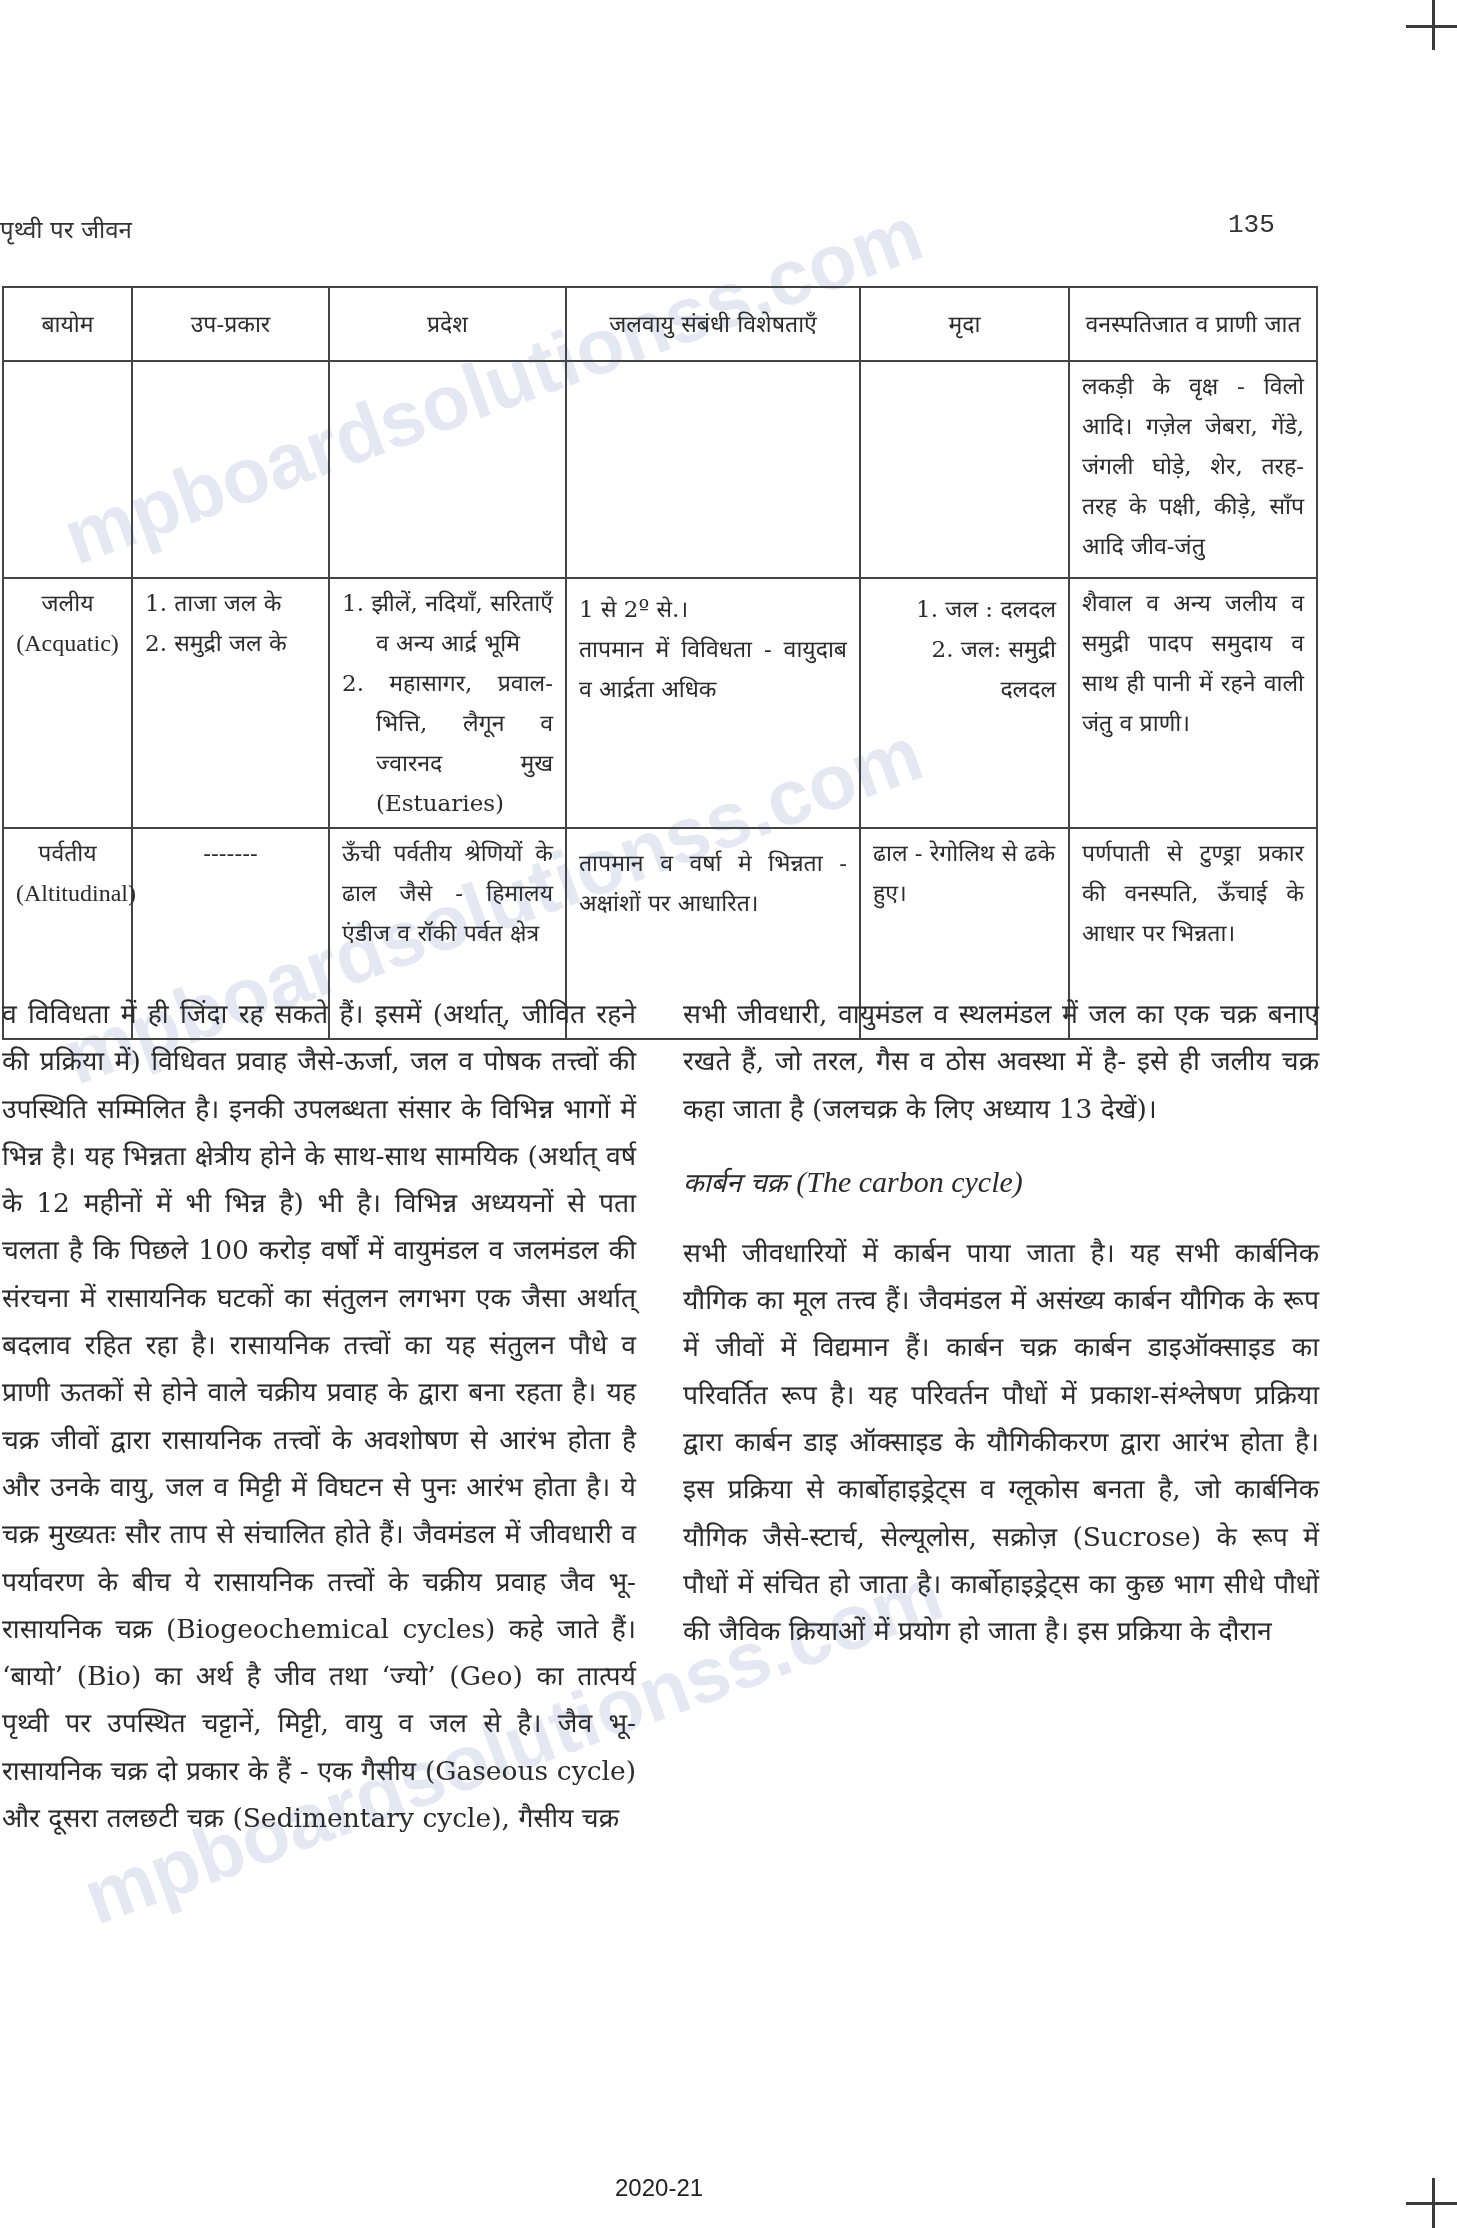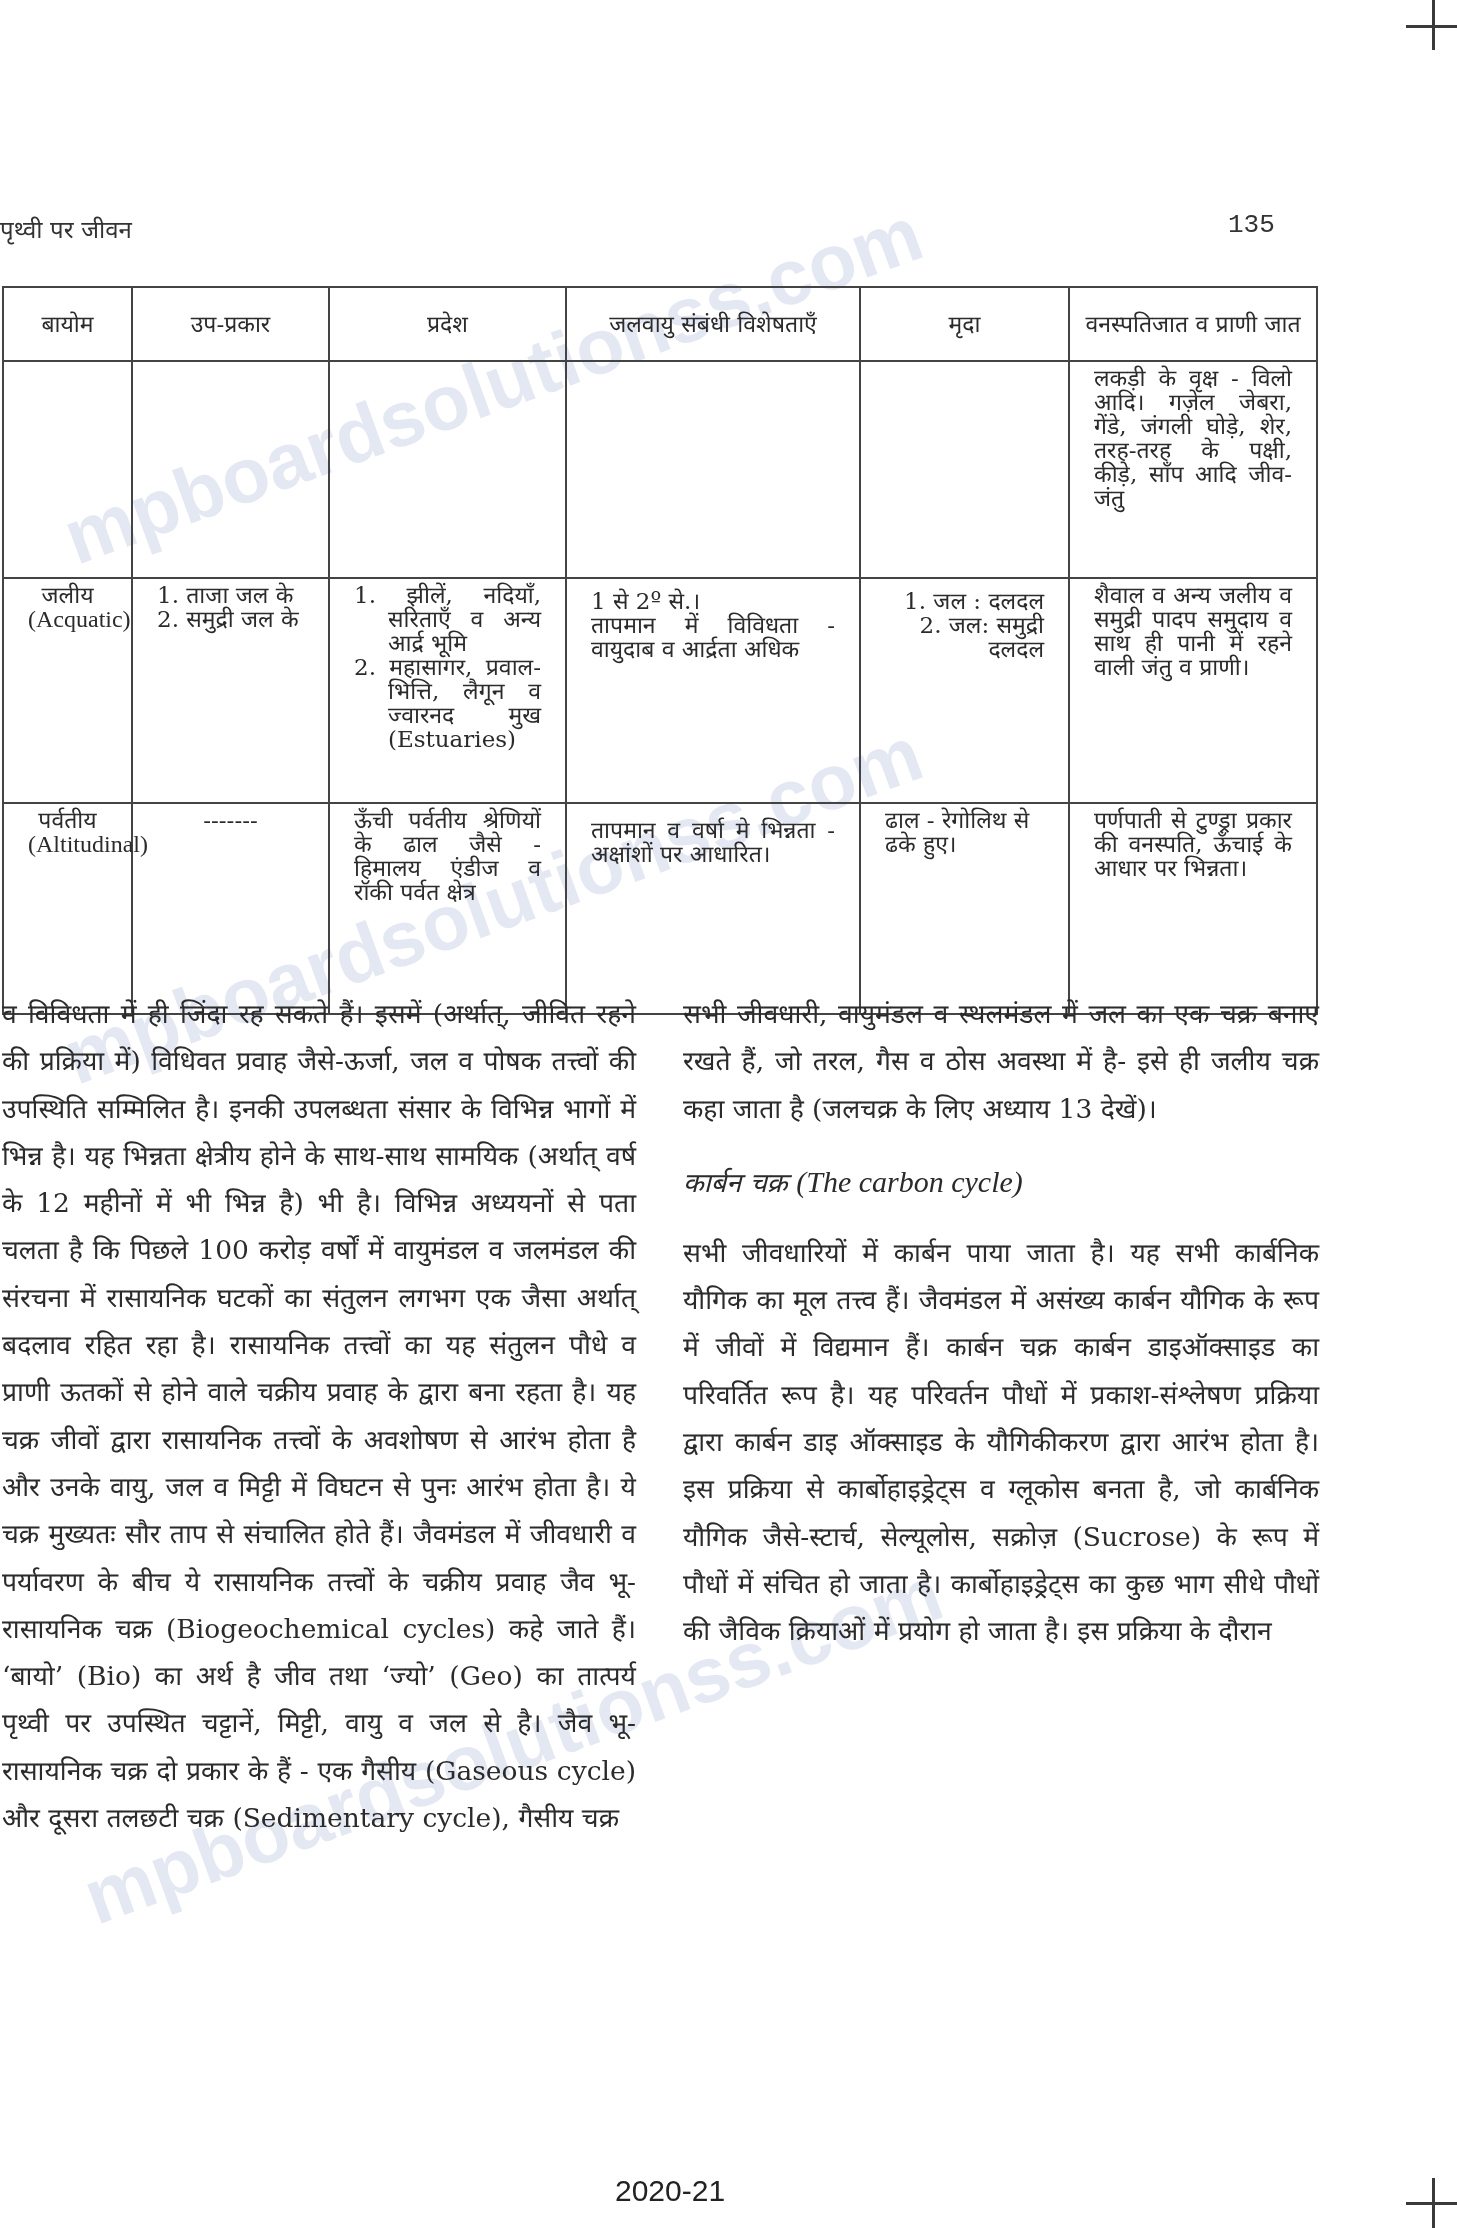--- a/index.html
+++ b/index.html
@@ -2,34 +2,34 @@
 <html><head>
 <meta charset="utf-8">
 <style>
   html,body{margin:0;padding:0;background:#fff;}
   body{width:1457px;height:2228px;position:relative;overflow:hidden;color:#2b2b2b;
        font-family:"DejaVu Serif","Liberation Serif",serif;}
   .crop{position:absolute;background:#3a3a3a;}
   .running-head{position:absolute;left:0;top:212px;font-size:24px;color:#333;}
   .page-num{position:absolute;left:1228px;top:210px;font-size:26px;color:#333;font-family:Liberation Mono, monospace;}
   table.biome{position:absolute;left:2px;top:286px;width:1314px;border-collapse:collapse;table-layout:fixed;}
-  table.biome th, table.biome td{border:2.5px solid #444;vertical-align:top;font-size:23px;line-height:24px;padding:4px 24px;font-weight:normal;}
+  table.biome th, table.biome td{border:2.5px solid #444;vertical-align:top;font-size:23px;line-height:40px;padding:4px 12px;font-weight:normal;}
   table.biome th{text-align:center;vertical-align:middle;line-height:34px;height:68px;padding:2px 6px;}
   td.center{text-align:center;}
   td.just{text-align:justify;}
   .en{font-family:"Liberation Serif",serif;font-size:24px;}
   ol.cl{margin:0;padding-left:0;list-style:none;}
   ol.cl li{padding-left:34px;text-indent:-34px;}
   .col{position:absolute;top:990px;font-size:26.5px;line-height:47.3px;text-align:justify;}
   .col p{margin:0;}
   .left-col{left:2px;width:634px;}
   .right-col{left:683px;width:636px;}
   h3.sub{font-weight:normal;font-style:italic;font-size:27px;margin:28px 0 24px 0;line-height:44px;}
   h3.sub .en-i{font-family:"Liberation Serif",serif;font-style:italic;font-size:30px;}
-  .footer{position:absolute;left:615px;top:2174px;font-size:30px;font-family:"Liberation Sans",sans-serif;color:#222;}
+  .footer{position:absolute;left:615px;top:2174px;font-size:24px;font-family:"Liberation Sans",sans-serif;color:#222;}
   .wm{position:absolute;font-family:"Liberation Sans",sans-serif;font-weight:bold;color:#cfd6ea;opacity:.55;transform:rotate(-20deg);font-size:78px;white-space:nowrap;pointer-events:none;}
 </style>
 </head>
 <body>
 
 <div class="crop" style="left:1432px;top:0;width:3px;height:50px;"></div>
 <div class="crop" style="left:1406px;top:25px;width:51px;height:3px;"></div>
 <div class="crop" style="left:1432px;top:2178px;width:3px;height:50px;"></div>
 <div class="crop" style="left:1406px;top:2202px;width:51px;height:3px;"></div>
 

